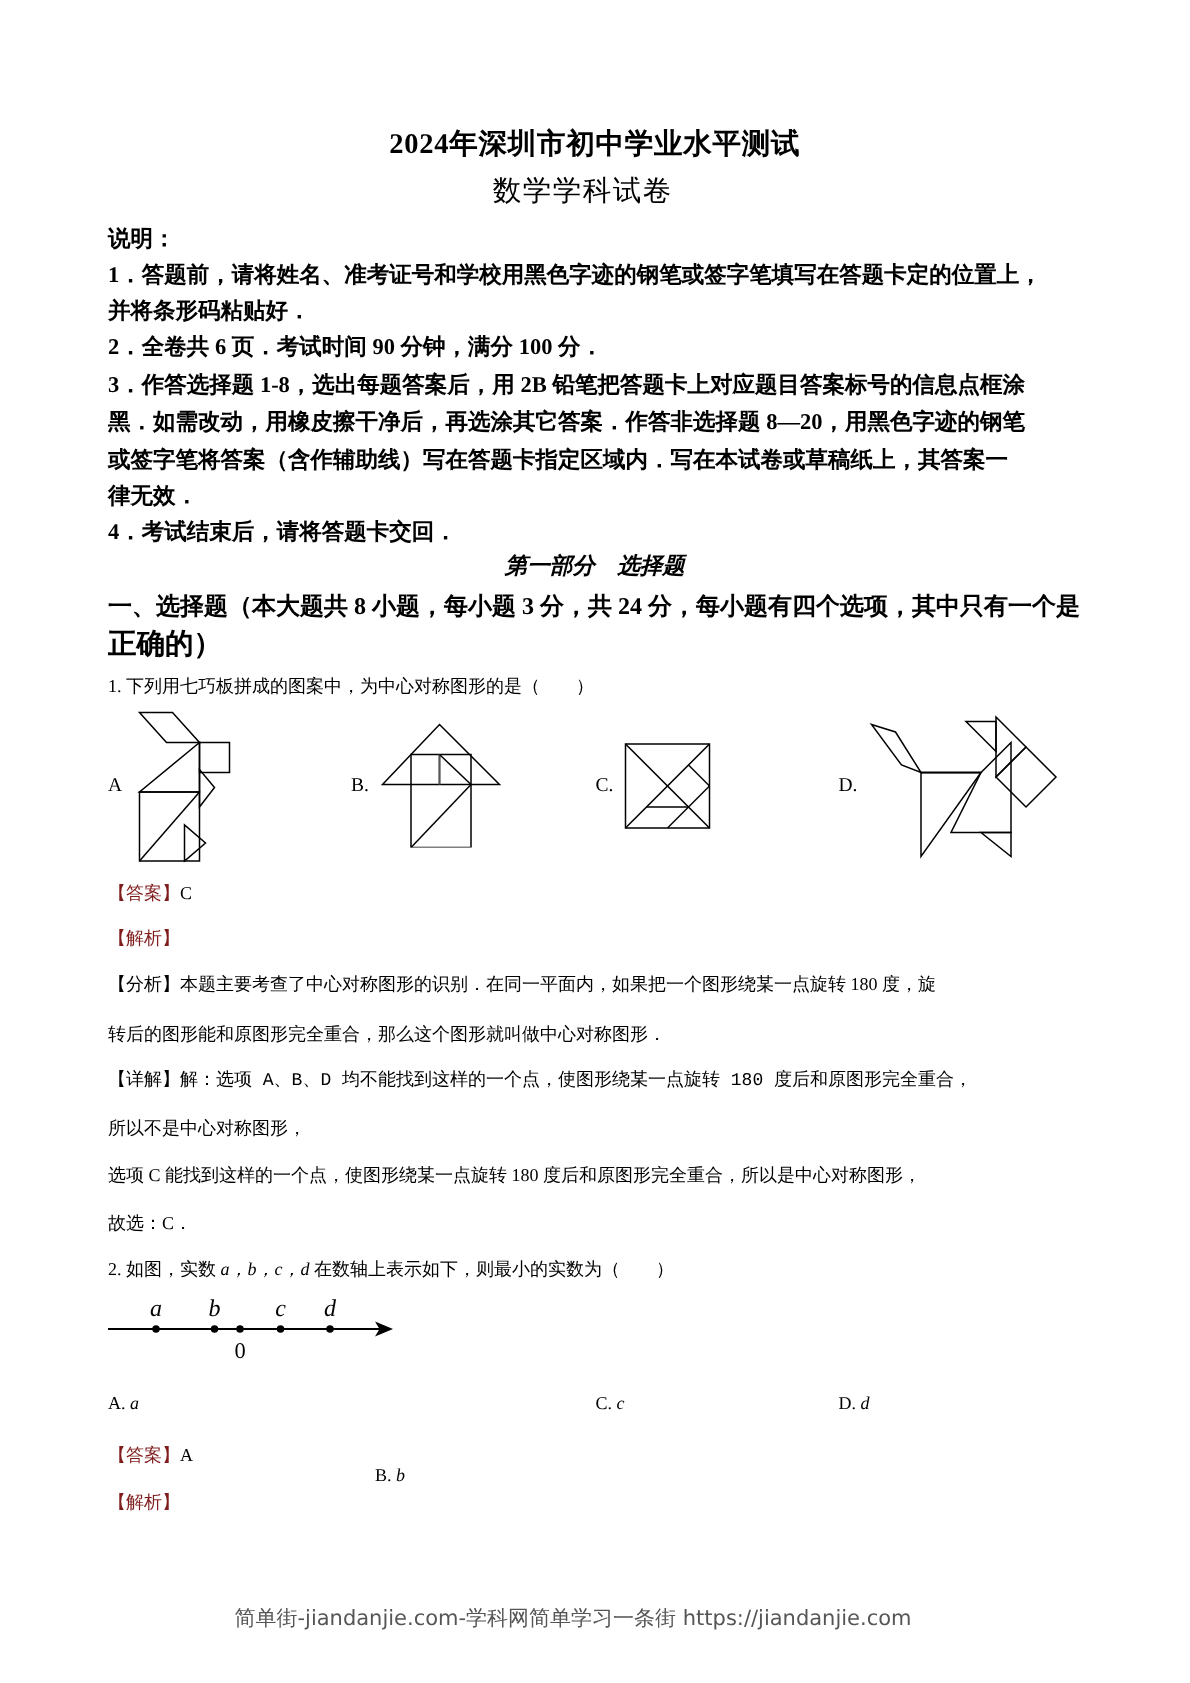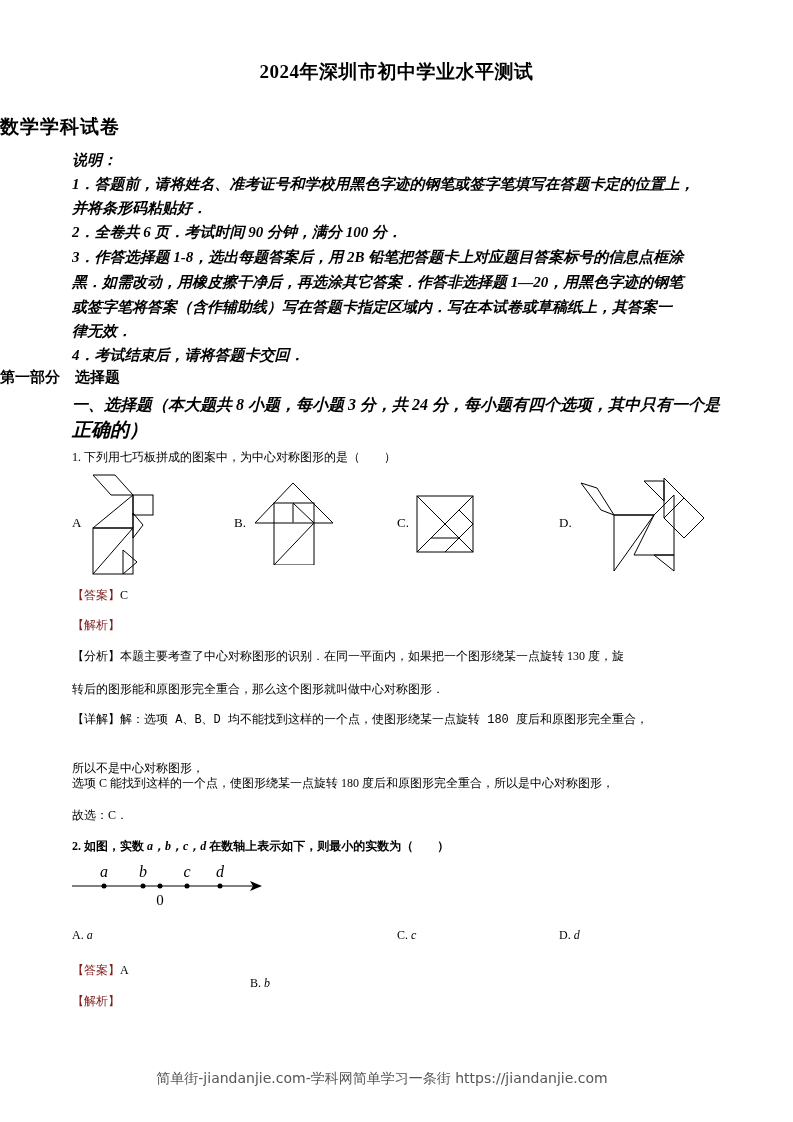--- a/index.html
+++ b/index.html
@@ -1,41 +1,41 @@
 <!DOCTYPE html>
 <html><head>
 <meta charset="utf-8">
 <style>
   html, body { margin: 0; padding: 0; background: #ffffff; }
   body { width: 793px; height: 1122px; position: relative; overflow: hidden; color: #000; font-family: "Liberation Serif", "DejaVu Serif", serif; }
   .abs { position: absolute; }
-  .title1 { left: 0; width: 793px; top: 59px; text-align: center; font-size: 19px; font-weight: bold; letter-spacing: 0.5px; }
-  .title2 { left: 0; width: 777px; top: 114px; font-size: 19px; font-weight: bold; letter-spacing: 1px; }
-  .bold { font-weight: bold; font-size: 15px; font-style: italic; }
+  .title1 { left: 0; width: 793px; top: 83px; text-align: center; font-size: 19px; font-weight: bold; letter-spacing: 0.5px; }
+  .title2 { left: 0; width: 777px; top: 114px; text-align: center; font-size: 19px; font-weight: normal; letter-spacing: 1px; }
+  .bold { font-weight: bold; font-size: 15px; }
   .line { left: 72px; width: 660px; font-size: 15px; line-height: 24px; white-space: nowrap; }
   .reg { font-weight: normal; font-size: 12px; }
-  .section-head { left: 0; width: 793px; font-weight: bold; font-size: 15px; }
+  .section-head { left: 0; width: 793px; text-align: center; font-weight: bold; font-size: 15px; font-style: italic; }
   .blue { color: #7f1d1d; }
   .fig { position: absolute; }
   .opt-label { position: absolute; font-size: 13px; }
   .footer { left: 0; width: 764px; top: 1070px; text-align: center; font-family: "DejaVu Sans", sans-serif; font-size: 14px; color: #555; }
   i.var { font-style: italic; }
 </style>
 </head>
 <body>
 
 <div class="abs title1">2024年深圳市初中学业水平测试</div>
 <div class="abs title2">数学学科试卷</div>
 
 <div class="abs line bold" style="top:148px;">说明：</div>
 <div class="abs line bold" style="top:172px;">1．答题前，请将姓名、准考证号和学校用黑色字迹的钢笔或签字笔填写在答题卡定的位置上，</div>
 <div class="abs line bold" style="top:196px;">并将条形码粘贴好．</div>
 <div class="abs line bold" style="top:220px;">2．全卷共 6 页．考试时间 90 分钟，满分 100 分．</div>
 <div class="abs line bold" style="top:245px;">3．作答选择题 1-8，选出每题答案后，用 2B 铅笔把答题卡上对应题目答案标号的信息点框涂</div>
-<div class="abs line bold" style="top:270px;">黑．如需改动，用橡皮擦干净后，再选涂其它答案．作答非选择题 1—20，用黑色字迹的钢笔</div>
+<div class="abs line bold" style="top:270px;">黑．如需改动，用橡皮擦干净后，再选涂其它答案．作答非选择题 8—20，用黑色字迹的钢笔</div>
 <div class="abs line bold" style="top:295px;">或签字笔将答案（含作辅助线）写在答题卡指定区域内．写在本试卷或草稿纸上，其答案一</div>
 <div class="abs line bold" style="top:319px;">律无效．</div>
 <div class="abs line bold" style="top:343px;">4．考试结束后，请将答题卡交回．</div>
 
 <div class="abs section-head" style="top:368px;">第一部分　选择题</div>
 <div class="abs line bold" style="top:393px; font-size:16px;">一、选择题（本大题共 8 小题，每小题 3 分，共 24 分，每小题有四个选项，其中只有一个是</div>
 <div class="abs line bold" style="top:418px; font-size:19px;">正确的）</div>
 
 <div class="abs line reg" style="top:445px;">1. 下列用七巧板拼成的图案中，为中心对称图形的是（　　）</div>
 
@@ -87,31 +87,31 @@
     <polygon points="86,3 106,23 86,43"></polygon>
     <polygon points="106,23 126,43 106,63 86,43"></polygon>
   </g>
 </svg>
 
 <div class="abs line reg" style="top:583px;">
   <span class="blue">【答案】</span><span>C</span>
 </div>
 <div class="abs line reg blue" style="top:613px;">【解析】</div>
 <div class="abs line reg" style="top:644px;">
-  <span>【分析】</span><span>本题主要考查了中心对称图形的识别．在同一平面内，如果把一个图形绕某一点旋转 130 度，旋</span>
+  <span>【分析】</span><span>本题主要考查了中心对称图形的识别．在同一平面内，如果把一个图形绕某一点旋转 180 度，旋</span>
 </div>
 <div class="abs line reg" style="top:677px;">转后的图形能和原图形完全重合，那么这个图形就叫做中心对称图形．</div>
 <div class="abs line reg" style="top:708px;font-family:Liberation Mono, monospace;">
   <span>【详解】</span><span>解：选项 A、B、D 均不能找到这样的一个点，使图形绕某一点旋转 180 度后和原图形完全重合，</span>
 </div>
-<div class="abs line reg" style="top:740px;margin-top:16px;">所以不是中心对称图形，</div>
+<div class="abs line reg" style="top:740px;">所以不是中心对称图形，</div>
 <div class="abs line reg" style="top:771px;">选项 C 能找到这样的一个点，使图形绕某一点旋转 180 度后和原图形完全重合，所以是中心对称图形，</div>
 <div class="abs line reg" style="top:803px;">故选：C．</div>
 
-<div class="abs line reg" style="top:834px;font-weight:bold;">
+<div class="abs line reg" style="top:834px;">
   <span>2. 如图，实数 </span><i class="var">a，b，c，d</i><span> 在数轴上表示如下，则最小的实数为（　　）</span>
 </div>
 
 <svg class="fig" style="left:70px; top:858px;" width="200" height="50" viewBox="0 0 200 50">
   <line x1="2" y1="28" x2="186" y2="28" stroke="#000" stroke-width="1.2"></line>
   <polygon points="192,28 180,23 183,28 180,33" fill="#000"></polygon>
   <circle cx="34" cy="28" r="2.5" fill="#000"></circle>
   <circle cx="73" cy="28" r="2.5" fill="#000"></circle>
   <circle cx="90" cy="28" r="2.5" fill="#000"></circle>
   <circle cx="117" cy="28" r="2.5" fill="#000"></circle>

